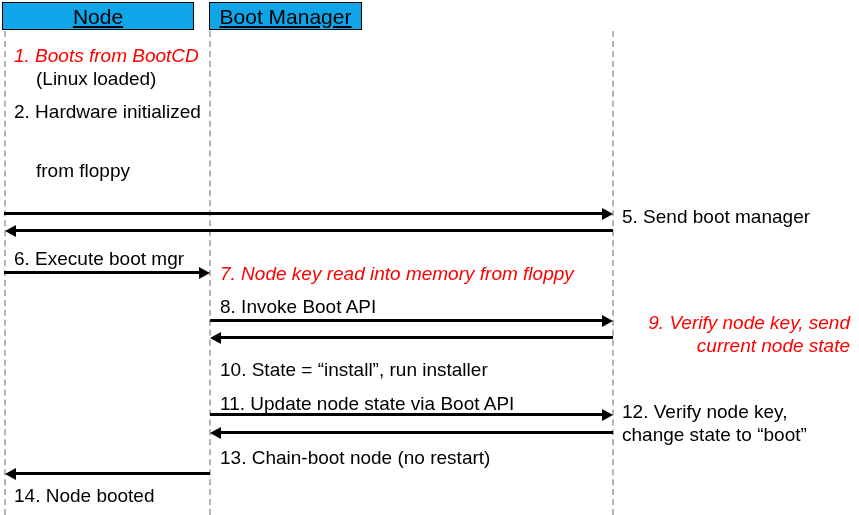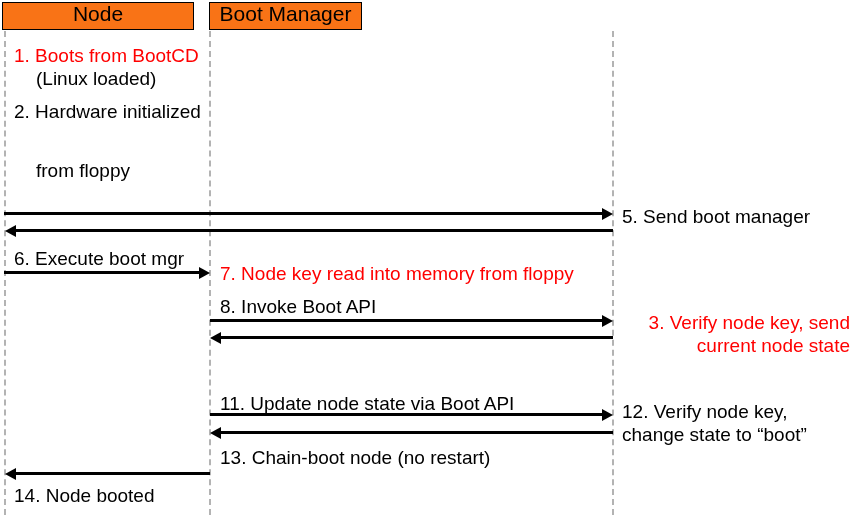--- a/index.html
+++ b/index.html
@@ -14,29 +14,31 @@
     background: #ffffff;
     font-family: "Liberation Sans", sans-serif;
     overflow: hidden;
   }
 
   
   .actor-box {
     position: absolute;
     top: 2px;
     height: 28px;
-    background: #f97316;
+    background: #0ea5e9;
     border: 1px solid #000000;
     box-sizing: border-box;
     display: flex;
+    align-items: center;
     justify-content: center;
     font-size: 21px;
     color: #000000;
     line-height: 1;
     white-space: nowrap;
+    text-decoration: underline;
   }
   .actor-node        { left: 2px;   width: 192px; }
   .actor-bootmgr     { left: 209px; width: 153px; }
   .actor-plc         { left: 611px; width: 246px; }
 
   
   .lifeline {
     position: absolute;
     top: 31px;
     width: 0;
@@ -68,21 +70,21 @@
   }
 
   
   .label {
     position: absolute;
     font-size: 19px;
     line-height: 23px;
     color: #000000;
     white-space: pre;
   }
-  .label.red { color: #ff0000; }
+  .label.red { color: #ff0000; font-style: italic; }
   .label.right-align { text-align: right; }
 </style>
 </head>
 <body>
 
 <div id="diagram">
 
   <div class="actor-box actor-node">
     <span>Node</span>
   </div>
@@ -103,23 +105,24 @@
 
 
   <div class="label" style="left:622px; top:205px;">5. Send boot manager</div>
 
   <div class="label" style="left:14px; top:247px;">6. Execute boot mgr</div>
 
   <div class="label red" style="left:220px; top:262px;">7. Node key read into memory from floppy</div>
 
   <div class="label" style="left:220px; top:295px;">8. Invoke Boot API</div>
 
-  <div class="label red right-align" style="left:570px; top:311px; width:280px;">3. Verify node key, send</div>
+  <div class="label red right-align" style="left:570px; top:311px; width:280px;">9. Verify node key, send</div>
   <div class="label red right-align" style="left:570px; top:334px; width:280px;">current node state</div>
 
+  <div class="label" style="left:220px; top:358px;">10. State = “install”, run installer</div>
 
   <div class="label" style="left:220px; top:392px;">11. Update node state via Boot API</div>
 
   <div class="label" style="left:622px; top:400px;">12. Verify node key,</div>
   <div class="label" style="left:622px; top:423px;">change state to “boot”</div>
 
   <div class="label" style="left:220px; top:446px;">13. Chain-boot node (no restart)</div>
 
   <div class="label" style="left:14px; top:484px;">14. Node booted</div>
 

